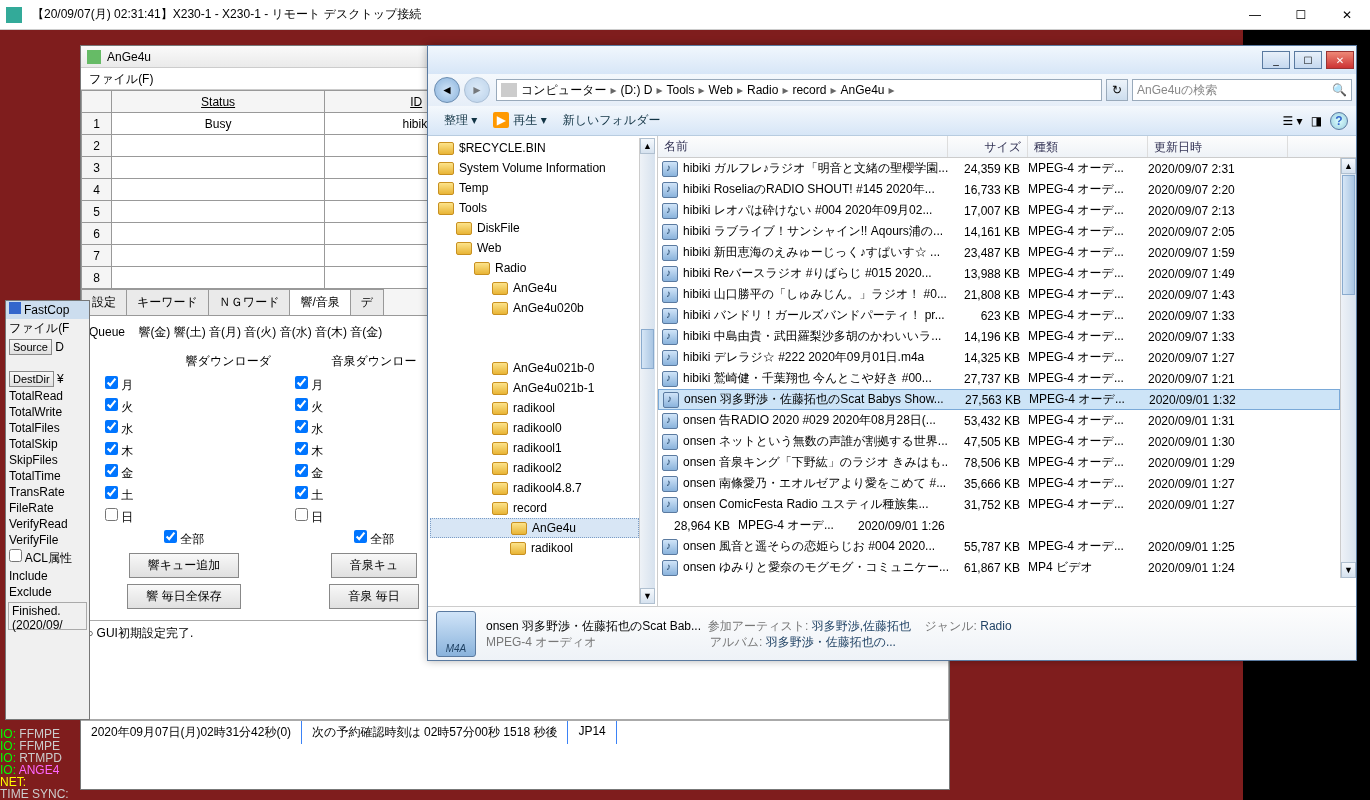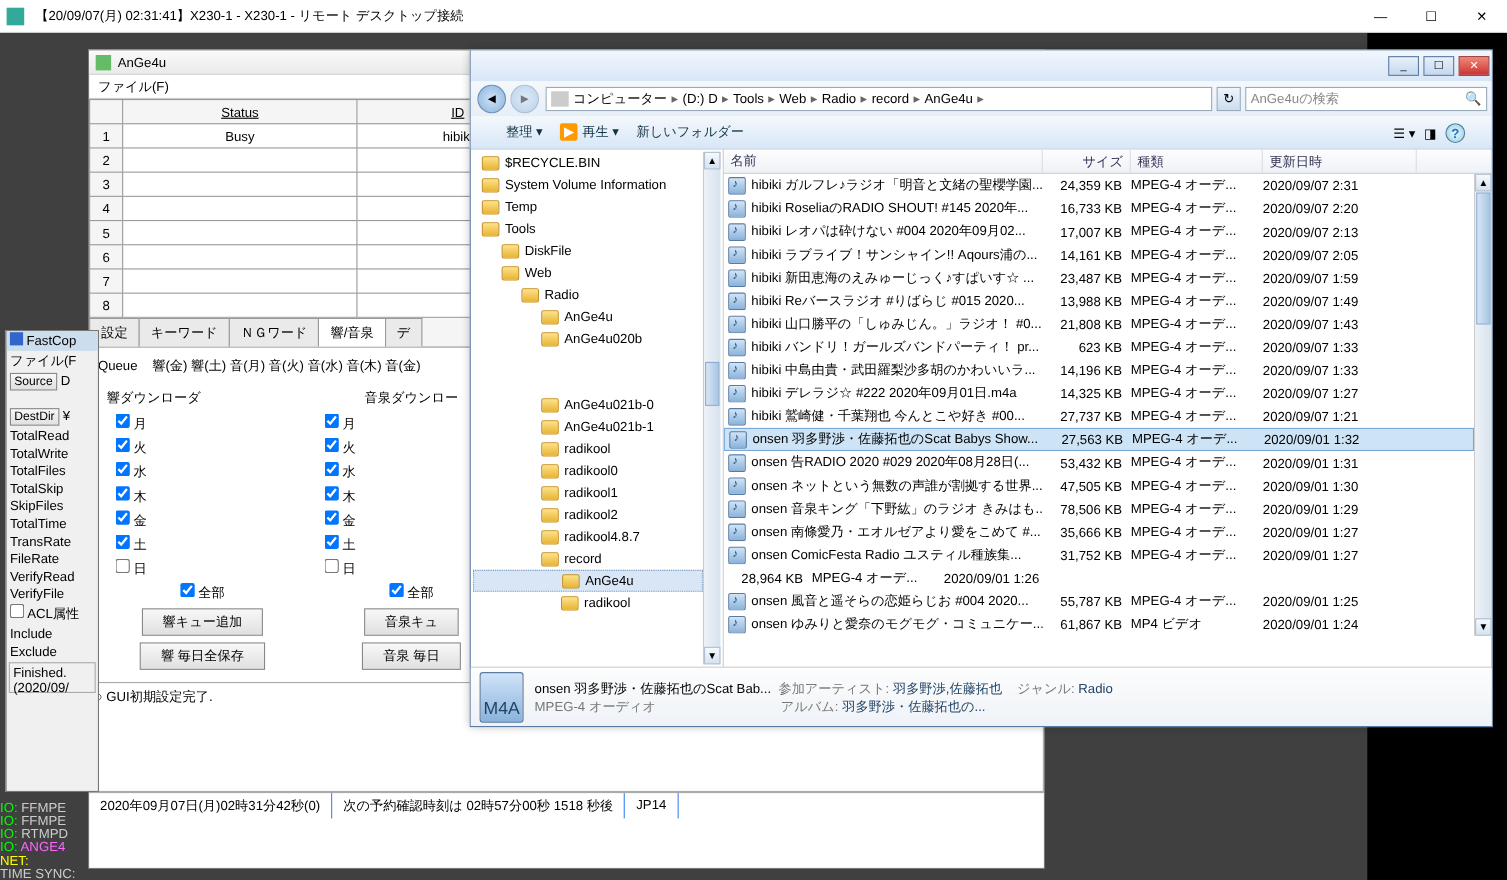--- a/index.html
+++ b/index.html
@@ -4,21 +4,21 @@
 <style>
 * { box-sizing: border-box; margin: 0; padding: 0; font-family: "MS UI Gothic", "Meiryo UI", sans-serif; font-size: 12px; }
 body { background: #000; width: 1370px; height: 800px; overflow: hidden; position: relative; }
 
 
 .rdp-titlebar { position:absolute; top:0; left:0; width:1370px; height:30px; background:#fff; display:flex; align-items:center; border-bottom:1px solid #ccc; }
 .rdp-titlebar .icon { width:16px; height:16px; margin:0 6px; background:#3a9; }
 .rdp-titlebar .title { flex:1; padding-left:4px; }
 .rdp-titlebar .btn { width:46px; height:30px; display:flex; align-items:center; justify-content:center; }
 
-.desktop { position:absolute; top:30px; left:0; width:1243px; height:770px; background:#404040; }
+.desktop { position:absolute; top:30px; left:0; width:1243px; height:770px; background:#7f1d1d; }
 
 
 .ange { position:absolute; top:15px; left:80px; width:870px; height:745px; background:#fff; border:1px solid #777; }
 .ange .titlebar { height:22px; background:linear-gradient(#fafafa,#eaeaea); display:flex; align-items:center; padding:0 6px; border-bottom:1px solid #ccc; }
 .ange .menu { height:22px; padding:3px 8px; border-bottom:1px solid #ccc; }
 .ange .grid { border-collapse:collapse; width:100%; }
 .ange .grid th, .ange .grid td { border:1px solid #999; height:22px; padding:1px 6px; font-weight:normal; text-align:center; background:#fff;}
 .ange .grid th { background:#f5f5f5;text-decoration:underline; }
 .ange .grid td.rowhead { background:#f5f5f5; text-align:center; width:30px;}
 .ange .subarea { padding:4px 8px; }
@@ -41,41 +41,41 @@
 
 .explorer { position:absolute; top:15px; left:427px; width:930px; height:616px; background:#fff; border:1px solid #5a7aa0; box-shadow:0 0 8px rgba(0,0,0,0.3); }
 .explorer .titlebar { height:28px; background:linear-gradient(#f1f7fd,#d7e6f7); display:flex; align-items:center; justify-content:flex-end; }
 .explorer .winbtn { width:28px; height:18px; margin:0 2px; border:1px solid #5a7aa0; background:linear-gradient(#e8f0fa,#c5d8ef); display:flex; align-items:center; justify-content:center; font-size:10px;}
 .explorer .winbtn.close { background:linear-gradient(#e87,#c33); color:#fff; border-color:#933;}
 .explorer .nav { height:32px; display:flex; align-items:center; background:linear-gradient(#f4f8fc,#e6eef8); padding:0 4px; }
 .explorer .navbtn { width:26px; height:26px; border-radius:13px; background:radial-gradient(#cfe3f7,#8ab3dc); border:1px solid #6a8cb0; margin:0 2px; display:flex; align-items:center; justify-content:center;}
 .explorer .addr { flex:1; height:22px; border:1px solid #9ab; background:#fff; margin:0 4px; display:flex; align-items:center; padding:0 4px; overflow:hidden; white-space:nowrap;}
 .explorer .addr .sep { padding:0 4px; color:#666; }
 .explorer .search { width:220px; height:22px; border:1px solid #9ab; background:#fff; padding:0 4px; display:flex; align-items:center; color:#888;}
-.explorer .cmdbar { height:30px; background:linear-gradient(#f4f8fc,#d7e6f7); display:flex; align-items:center; padding:0 24px; border-bottom:1px solid #b8cce0;}
+.explorer .cmdbar { height:30px; background:linear-gradient(#f4f8fc,#d7e6f7); display:flex; align-items:center; padding:0 8px; border-bottom:1px solid #b8cce0;}
 .explorer .cmdbar .cmd { padding:0 8px; color:#134; }
 .explorer .cmdbar .play { background:#f90; color:#fff; width:16px; height:16px; display:inline-flex; align-items:center; justify-content:center; margin-right:4px; border-radius:2px;}
 .explorer .body { display:flex; height:470px; }
 .explorer .tree { width:230px; border-right:1px solid #ccc; overflow:hidden; padding:2px; }
 .explorer .tree .node { display:flex; align-items:center; height:20px; padding-left:4px; white-space:nowrap;}
 .explorer .tree .folder-icon { width:16px; height:13px; background:linear-gradient(#fce38a,#e8b435); border-radius:2px; margin-right:5px; display:inline-block; border:1px solid #c89020;}
 .explorer .tree .node.sel { background:#d8e6f5; border:1px dotted #7a9cc6;}
 .explorer .list { flex:1; overflow:hidden; }
 .explorer .list .hdr { display:flex; background:linear-gradient(#fdfdfd,#eef2f7); border-bottom:1px solid #ccc; height:22px;}
 .explorer .list .hdr > div { border-right:1px solid #ddd; padding:3px 6px; color:#335; }
 .explorer .list .row { display:flex; height:21px; align-items:center; }
 .explorer .list .row.sel { background:#cde4f7; border:1px solid #7aa9d8; }
 .explorer .list .c-name { width:290px; padding-left:4px; display:flex; align-items:center; overflow:hidden; white-space:nowrap;}
 .explorer .list .c-size { width:80px; text-align:right; padding-right:8px;}
 .explorer .list .c-type { width:120px; overflow:hidden; white-space:nowrap;}
 .explorer .list .c-date { width:140px; }
 .explorer .list .m4a-icon { width:16px; height:16px; background:linear-gradient(#d0e4f8,#8ab3dc); border:1px solid #5a7aa0; border-radius:2px; margin-right:5px; flex-shrink:0; position:relative;}
 .explorer .list .m4a-icon::after{content:"♪"; position:absolute; left:3px; top:0; font-size:10px; color:#246;}
 .explorer .details { height:54px; border-top:1px solid #ccc; display:flex; align-items:center; padding:4px 8px; background:linear-gradient(#fdfdfd,#eef2f7);}
-.explorer .details .bigicon { width:40px; height:46px; background:linear-gradient(#d0e4f8,#8ab3dc); border:1px solid #5a7aa0; border-radius:3px; margin-right:10px; display:flex; align-items:flex-end; justify-content:center; color:#246; font-size:16px; padding-bottom:2px;}
+.explorer .details .bigicon { width:40px; height:46px; background:linear-gradient(#d0e4f8,#8ab3dc); border:1px solid #5a7aa0; border-radius:3px; margin-right:10px; display:flex; align-items:flex-end; justify-content:center; color:#246; font-size:10px; padding-bottom:2px;font-style:italic;}
 .explorer .details .meta { line-height:16px; }
 .explorer .details .lbl { color:#777; }
 .explorer .details .val { color:#246; }
 
 .console { position:absolute; bottom:0; left:0; width:85px; font-family:monospace; font-size:10px; color:#ccc; line-height:12px;}
 .console .line { white-space:nowrap; }
 .console .g { color:#0f0;} .console .p{color:#f6f;} .console .y{color:#ff0;}
 
 .scrollbar-v { width:16px; background:linear-gradient(90deg,#eef2f7,#d7e2ee); border-left:1px solid #ccc; display:flex; flex-direction:column;}
 .scrollbar-v .arr { height:16px; background:linear-gradient(#f5f9fd,#d6e2ef); border:1px solid #b0c0d0; display:flex; align-items:center; justify-content:center; font-size:9px;}
@@ -176,21 +176,21 @@
         <div class="tab active">響/音泉</div>
         <div class="tab">デ</div>
       </div>
     <div class="subarea">
       <div style="padding:4px 0;">
         <span>Queue</span>&nbsp;&nbsp;&nbsp;
         <span>響(金) 響(土) 音(月) 音(火) 音(水) 音(木) 音(金)</span>
       </div>
       <div style="display:flex;">
         <div class="dlblock">
-          <div style="text-align:left;padding:4px;">響ダウンローダ</div>
+          <div style="text-align:right;padding:4px;">響ダウンローダ</div>
           <div id="days1">
               <label class="chk"><input type="checkbox" checked="" style=""> 月</label>
               <label class="chk"><input type="checkbox" checked="" style=""> 火</label>
               <label class="chk"><input type="checkbox" checked="" style=""> 水</label>
               <label class="chk"><input type="checkbox" checked="" style=""> 木</label>
               <label class="chk"><input type="checkbox" checked="" style=""> 金</label>
               <label class="chk"><input type="checkbox" checked="" style=""> 土</label>
               <label class="chk"><input type="checkbox" style=""> 日</label>
             </div>
           <label class="chk" style="text-align:center"><input type="checkbox" checked="" style=""> <span>全部</span></label>

